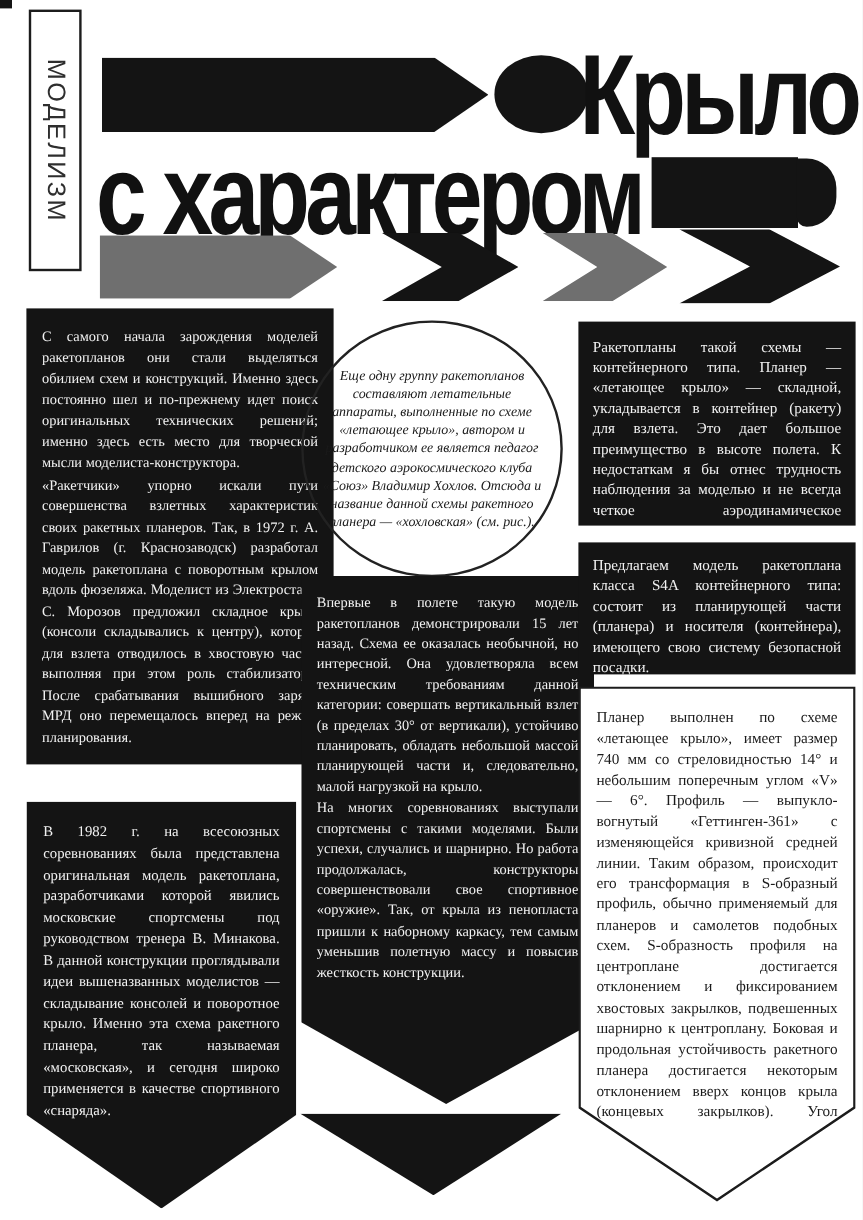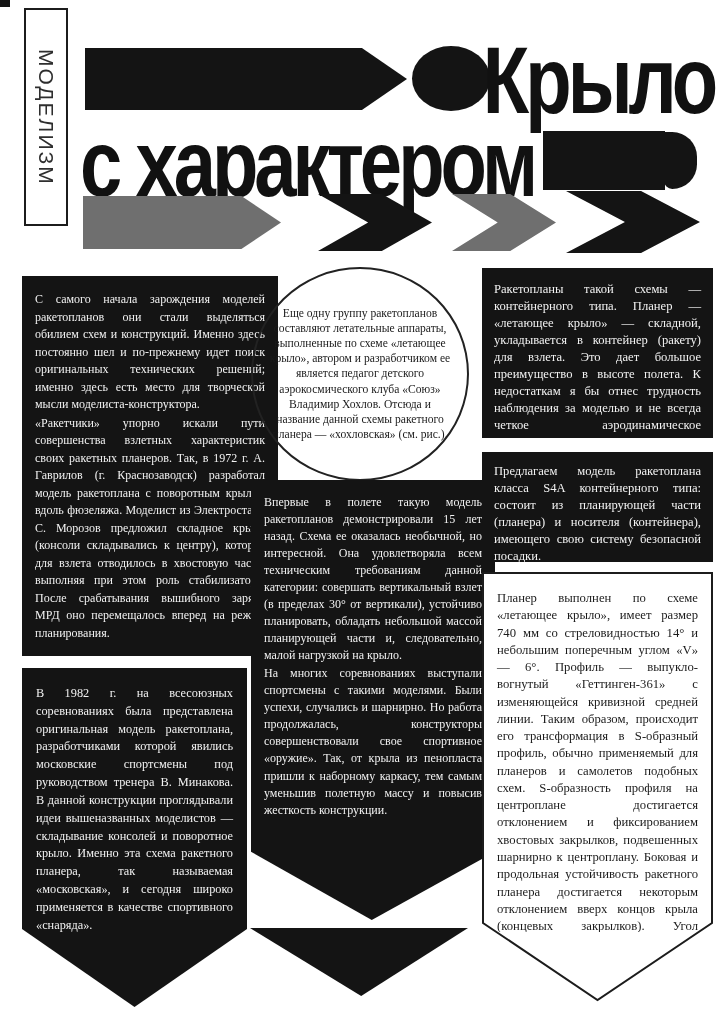--- a/index.html
+++ b/index.html
@@ -54,31 +54,31 @@
   .chev-3{left:566px;top:191px;width:134px;height:62px;}
 
   
   .txt{
     color:#f2f2f2;text-align:justify;overflow:hidden;
     hyphens:auto;-webkit-hyphens:auto;
   }
   .txt p{margin:0;}
   .txt p + p{margin-top:1px;}
 
-  .c1b1{left:22px;top:276px;width:256px;height:380px;
+  .c1b1{left:22px;top:257px;width:256px;height:380px;
     padding:15px 13px;font-size:12px;line-height:1.46;}
   .c1b2{left:22px;top:668px;width:225px;height:339px;
     clip-path:polygon(0 0,100% 0,100% 77%,50% 100%,0 77%);
     padding:17px 14px;font-size:12.3px;line-height:1.45;}
 
   .circle{
     left:251px;top:267px;width:218px;height:214px;
     border:2px solid #222;border-radius:50%;
     display:flex;align-items:center;justify-content:center;
-    text-align:center;
+    text-align:center;font-style:italic;
     font-size:11.6px;line-height:1.3;color:#1a1a1a;
     padding:8px 15px;overflow:hidden;
   }
   .c2box{left:251px;top:480px;width:244px;height:440px;
     clip-path:polygon(0 0,100% 0,100% 84.5%,49.5% 100%,0 84.5%);
     padding:14px 13px;font-size:12px;line-height:1.42;}
   .c2tri{left:250px;top:928px;width:218px;height:68px;
     clip-path:polygon(0 0,100% 0,51% 100%);}
 
   .c3b1{left:482px;top:268px;width:231px;height:170px;

